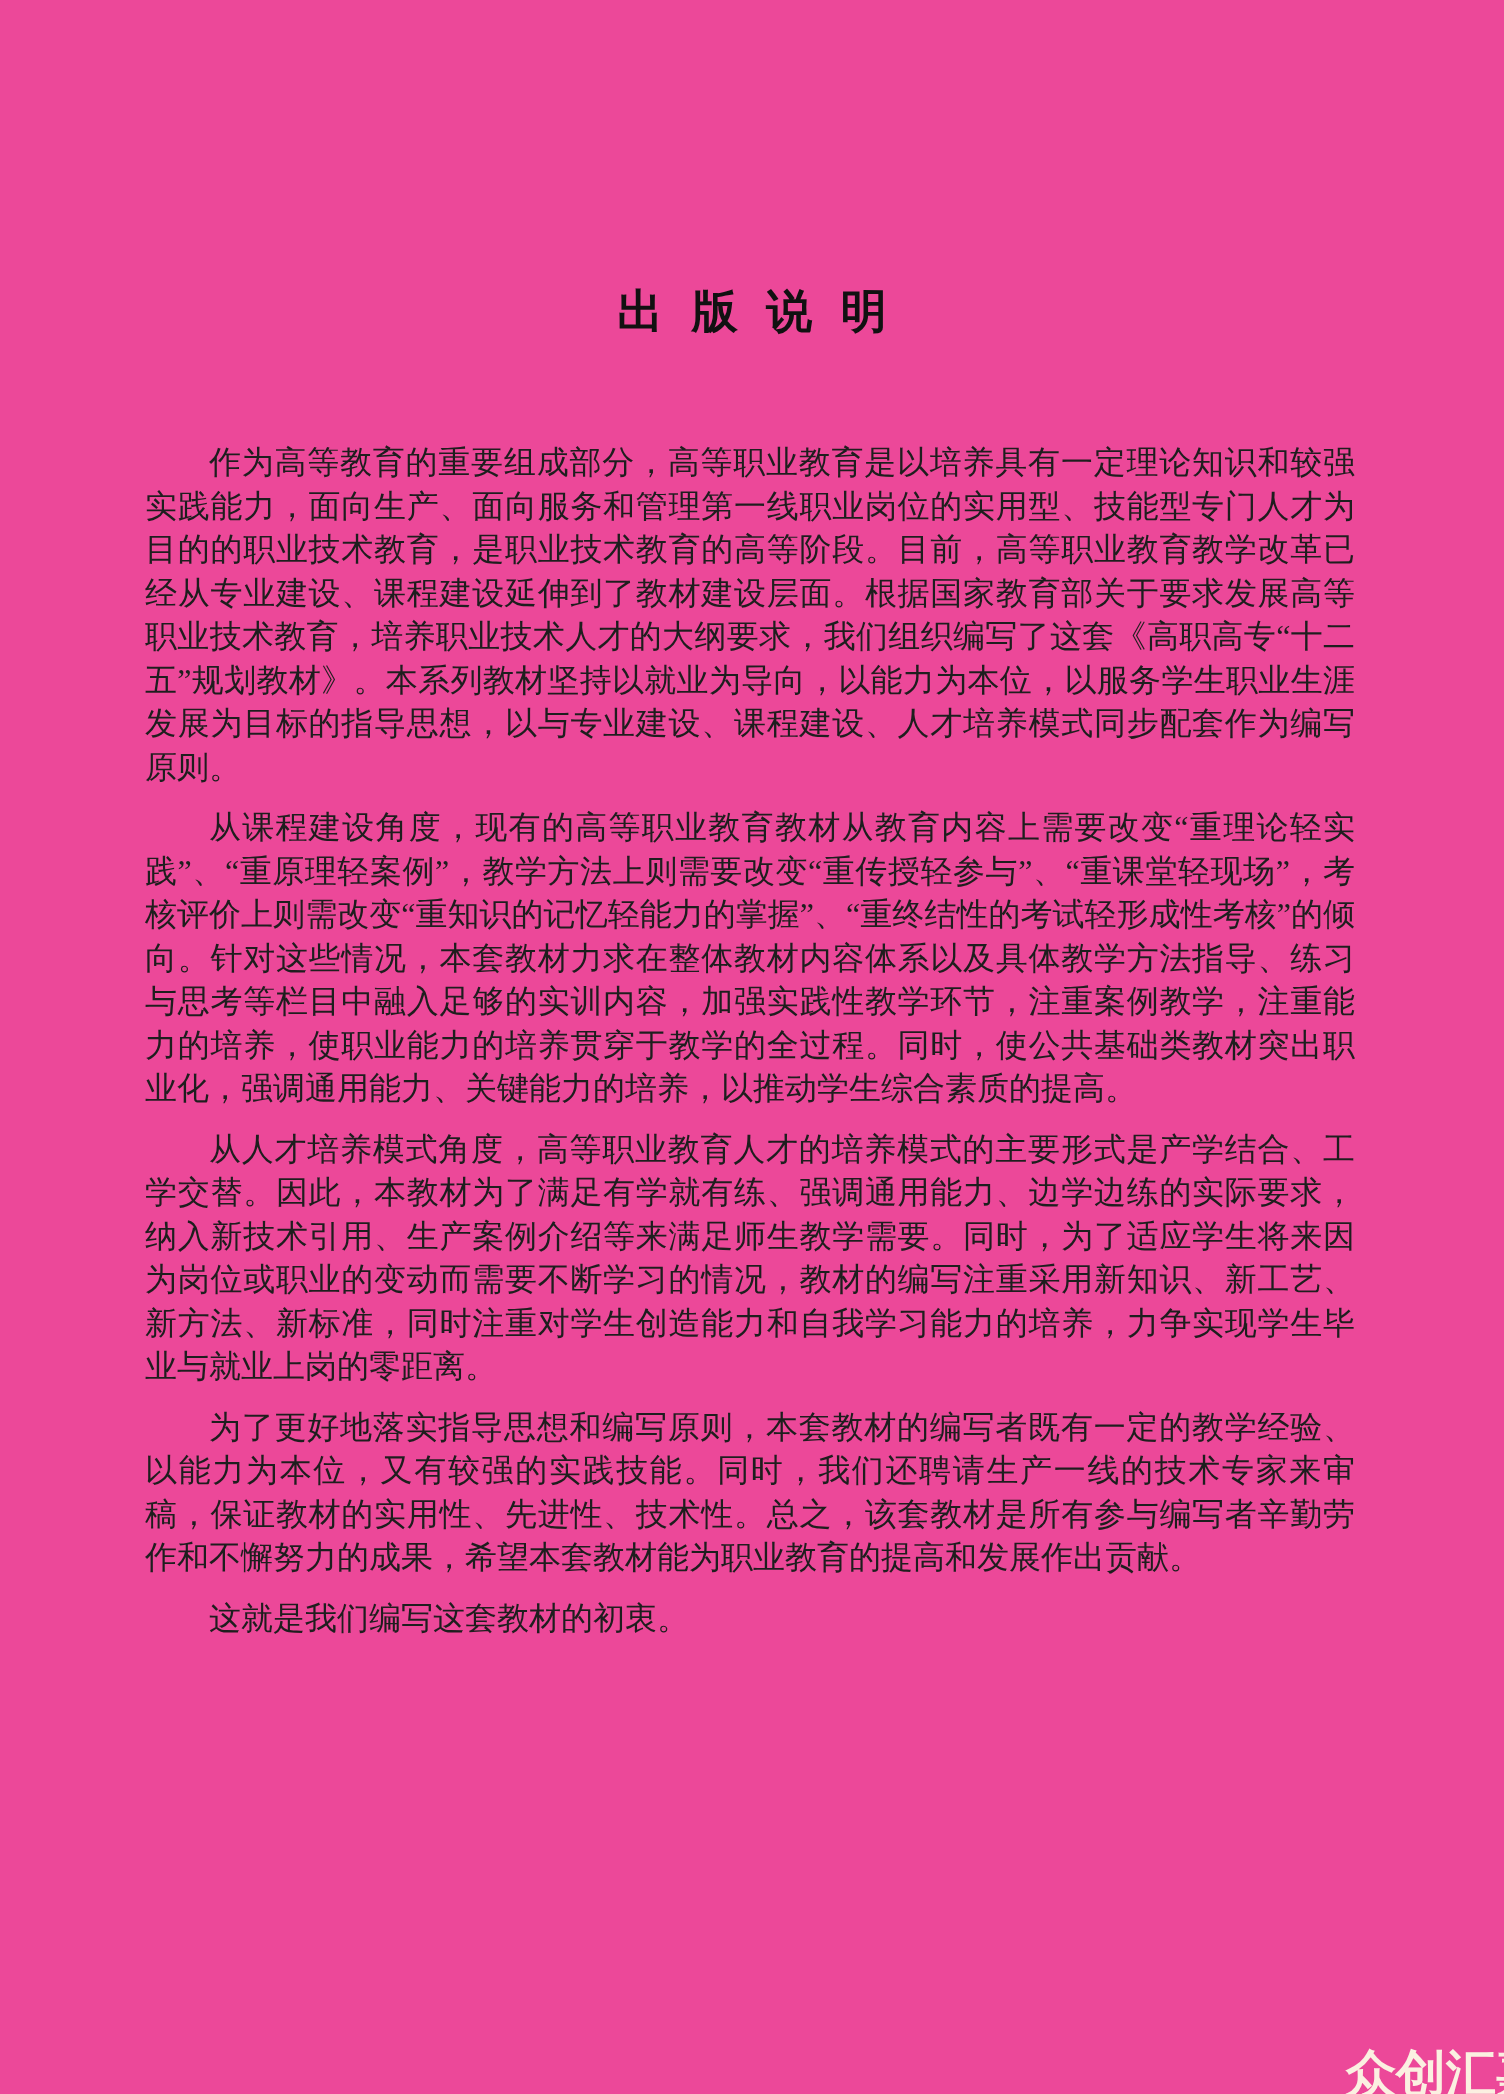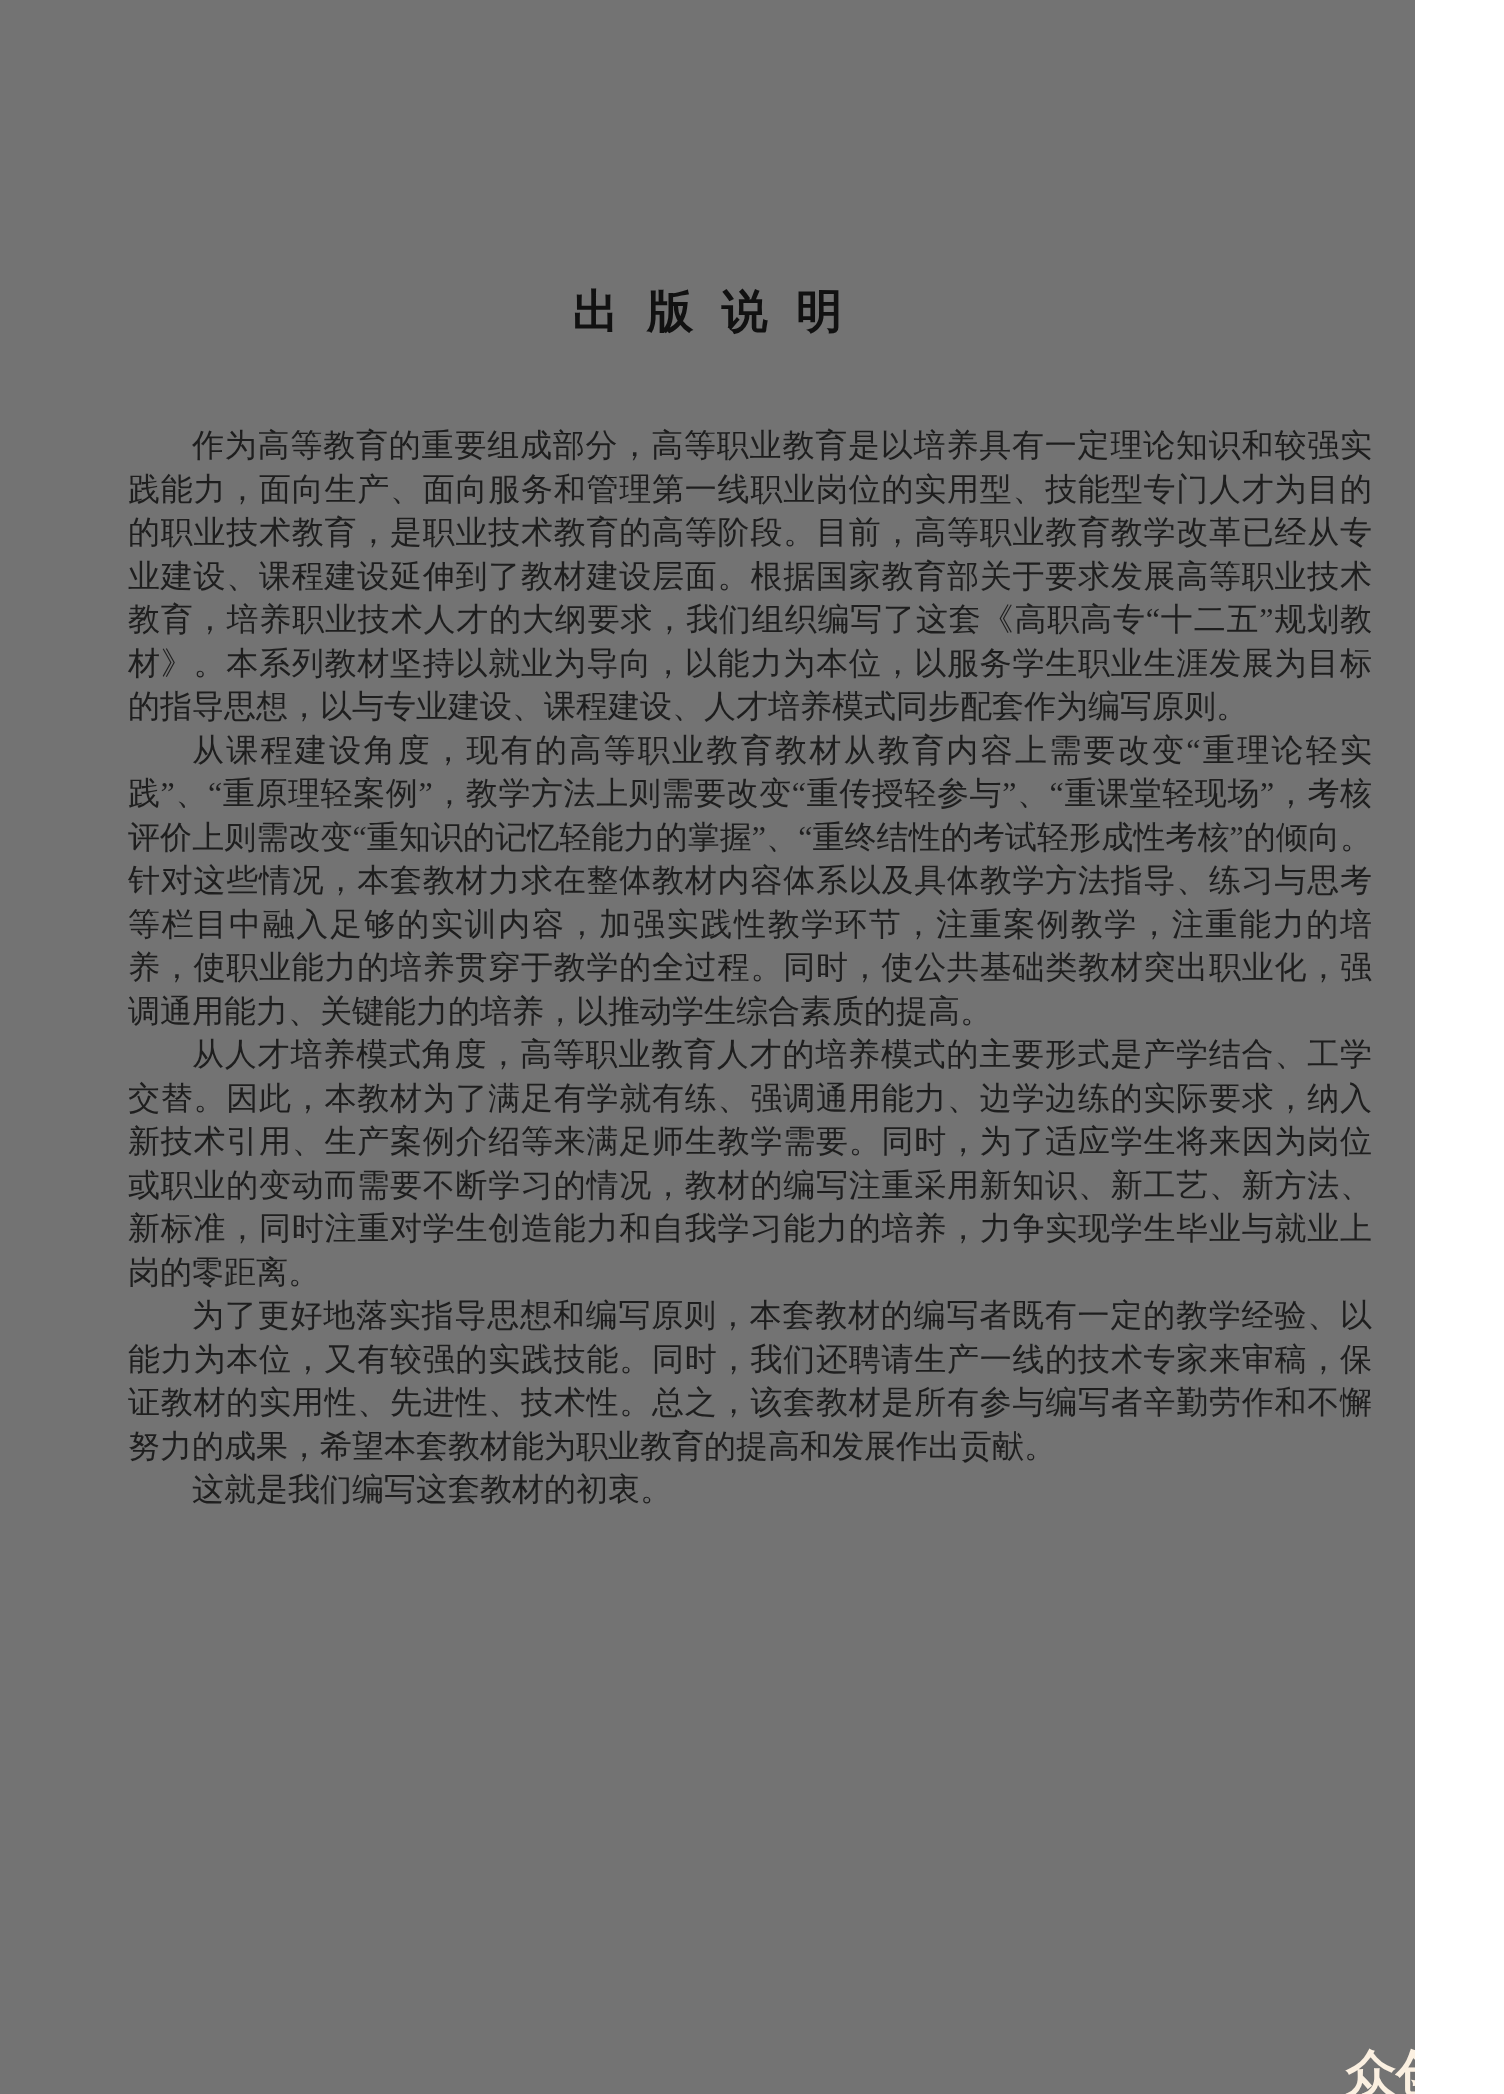--- a/index.html
+++ b/index.html
@@ -2,27 +2,26 @@
 <html><head>
 <meta charset="utf-8">
 <style>
   html, body {
     margin: 0;
     padding: 0;
     background: #ffffff;
   }
   .page {
     position: relative;
-    width: 1398px;
+    width: 1504px;
     height: 2094px;
-    background: #737373;
+    background: #ec4899;
     overflow: hidden;
     font-family: "Liberation Serif", "DejaVu Serif", serif;
     color: #1e1e1e;
-    padding-left: 17px;
   }
   .title {
     position: absolute;
     top: 281px;
     left: 0;
     width: 100%;
     margin: 0;
     text-align: center;
     font-size: 46px;
     font-weight: bold;
@@ -34,21 +33,21 @@
     position: absolute;
     left: 128px;
     top: 424px;
     width: 1244px;
     font-size: 32px;
     line-height: 43.5px;
     text-align: justify;
     text-justify: inter-character;
   }
   .para {
-    margin: 0;
+    margin: 17px;
     padding: 0;
     text-indent: 2em;
   }
   .watermark {
     position: absolute;
     left: 1346px;
     top: 2048px;
     font-family: "Liberation Sans", "DejaVu Sans", sans-serif;
     font-weight: bold;
     font-size: 50px;

